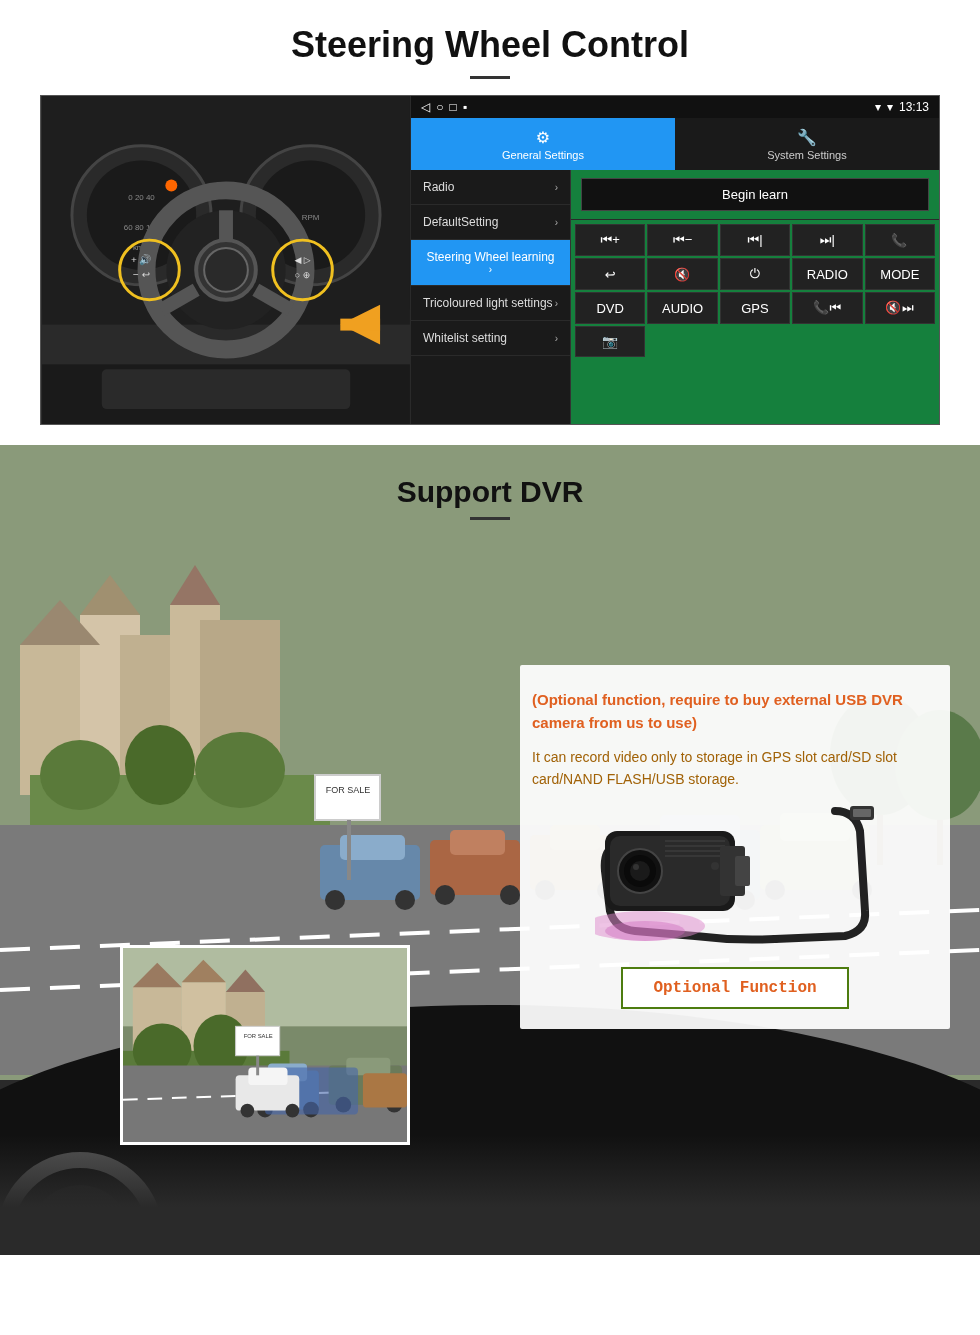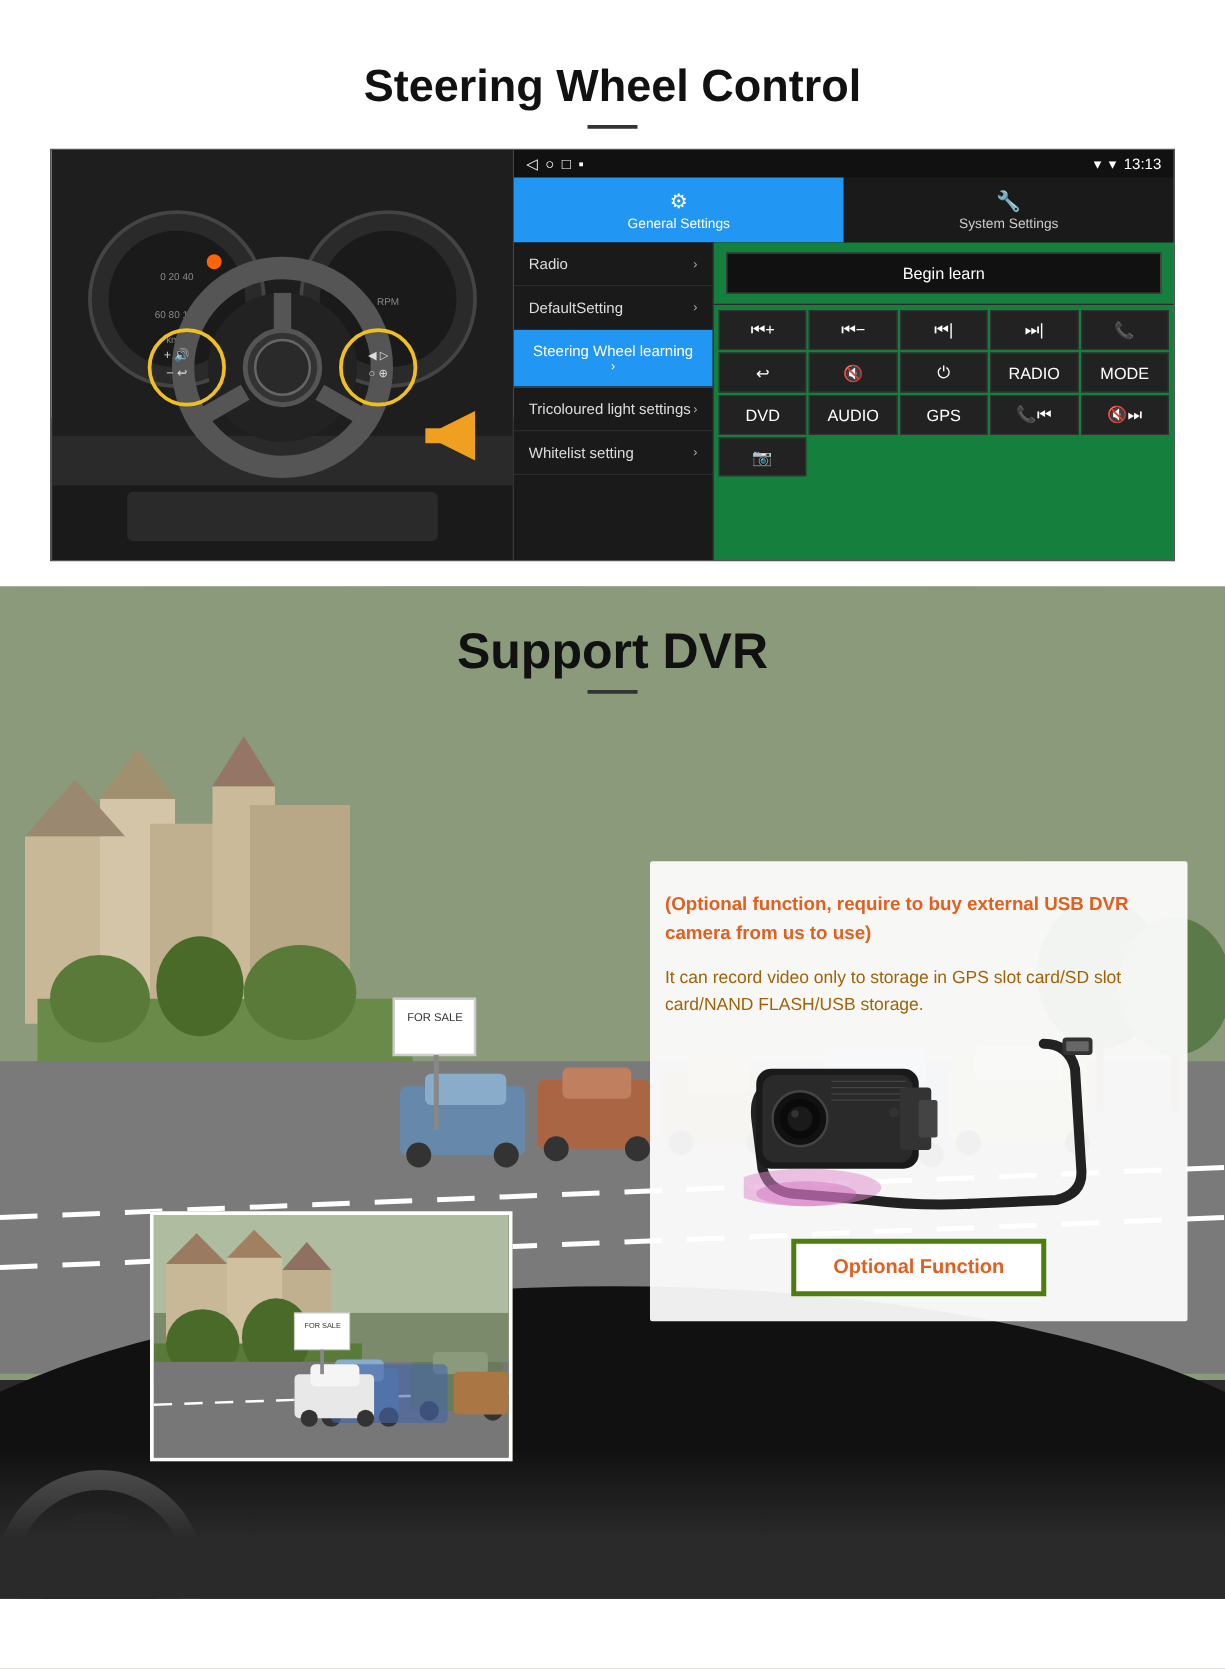--- a/index.html
+++ b/index.html
@@ -6,21 +6,21 @@
     body {
       width: 980px;
       min-height: 1335px;
       font-family: Arial, sans-serif;
       background: #fff;
       overflow-x: hidden;
     }
 
     
     .section-steering {
-      padding: 48px 40px 20px;
+      padding: 24px 40px 20px;
       text-align: center;
     }
     .section-title {
       font-size: 36px;
       font-weight: 900;
       color: #111;
       margin-bottom: 10px;
     }
     .title-divider {
       width: 40px;
@@ -200,21 +200,21 @@
       z-index: 2;
       width: 100%;
       height: 100%;
       min-height: 810px;
     }
     .dvr-title-area {
       text-align: center;
       padding: 30px 0 16px;
     }
     .dvr-title {
-      font-size: 40px;
+      font-size: 30px;
       font-weight: 900;
       color: #111;
     }
     .dvr-divider {
       width: 40px;
       height: 3px;
       background: #333;
       margin: 8px auto 0;
     }
 
@@ -252,28 +252,29 @@
       width: 280px;
       height: 160px;
       position: relative;
       display: flex;
       align-items: center;
       justify-content: center;
     }
     .optional-function-btn {
       display: block;
       margin: 0 auto;
-      border: 4px solid #4d7c0f;
+      border: 2px solid #4d7c0f;
       background: #fff;
       color: #e06020;
       font-size: 16px;
       font-weight: bold;
       padding: 10px 30px;
       cursor: pointer;
       text-align: center;
+      font-family: Liberation Mono, monospace;
     }
 
     
     .dvr-screenshot {
       position: absolute;
       left: 120px;
       bottom: 110px;
       width: 290px;
       height: 200px;
       border: 3px solid #fff;

